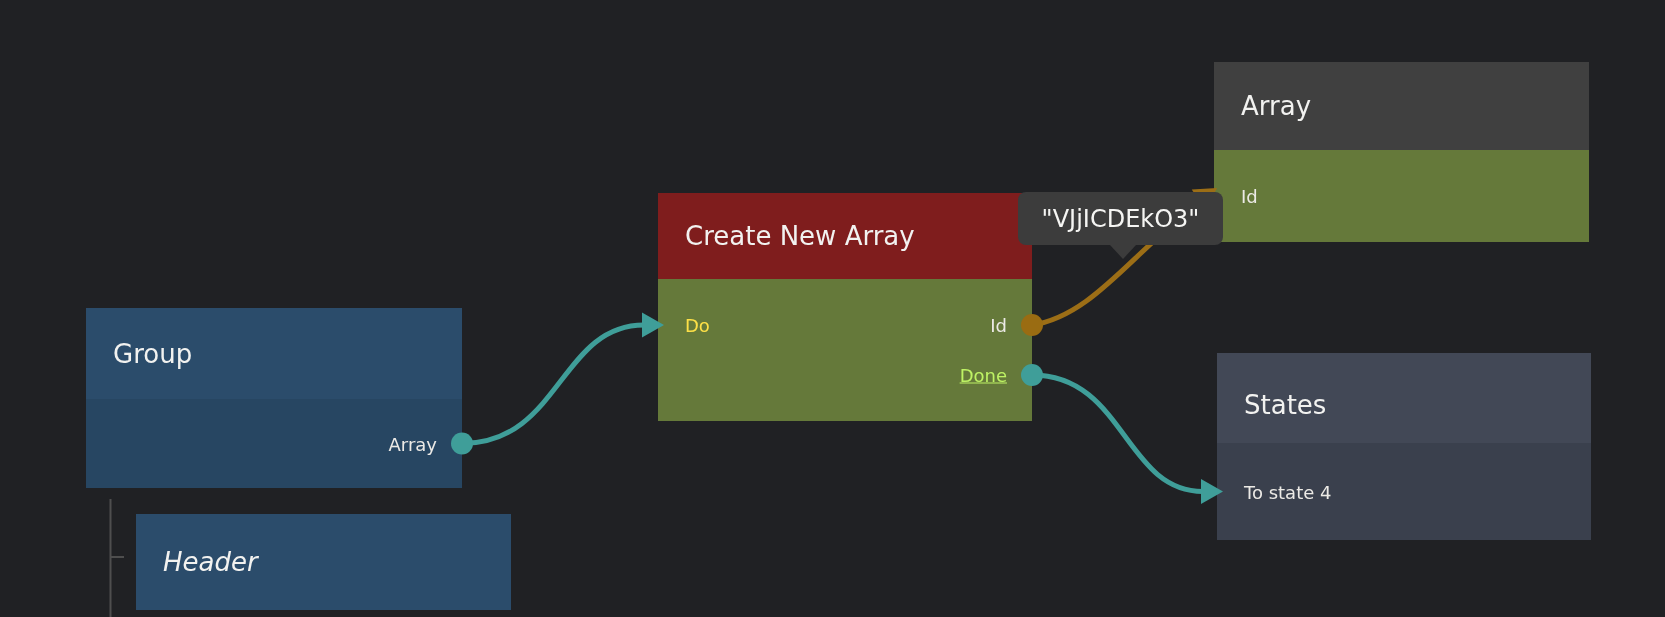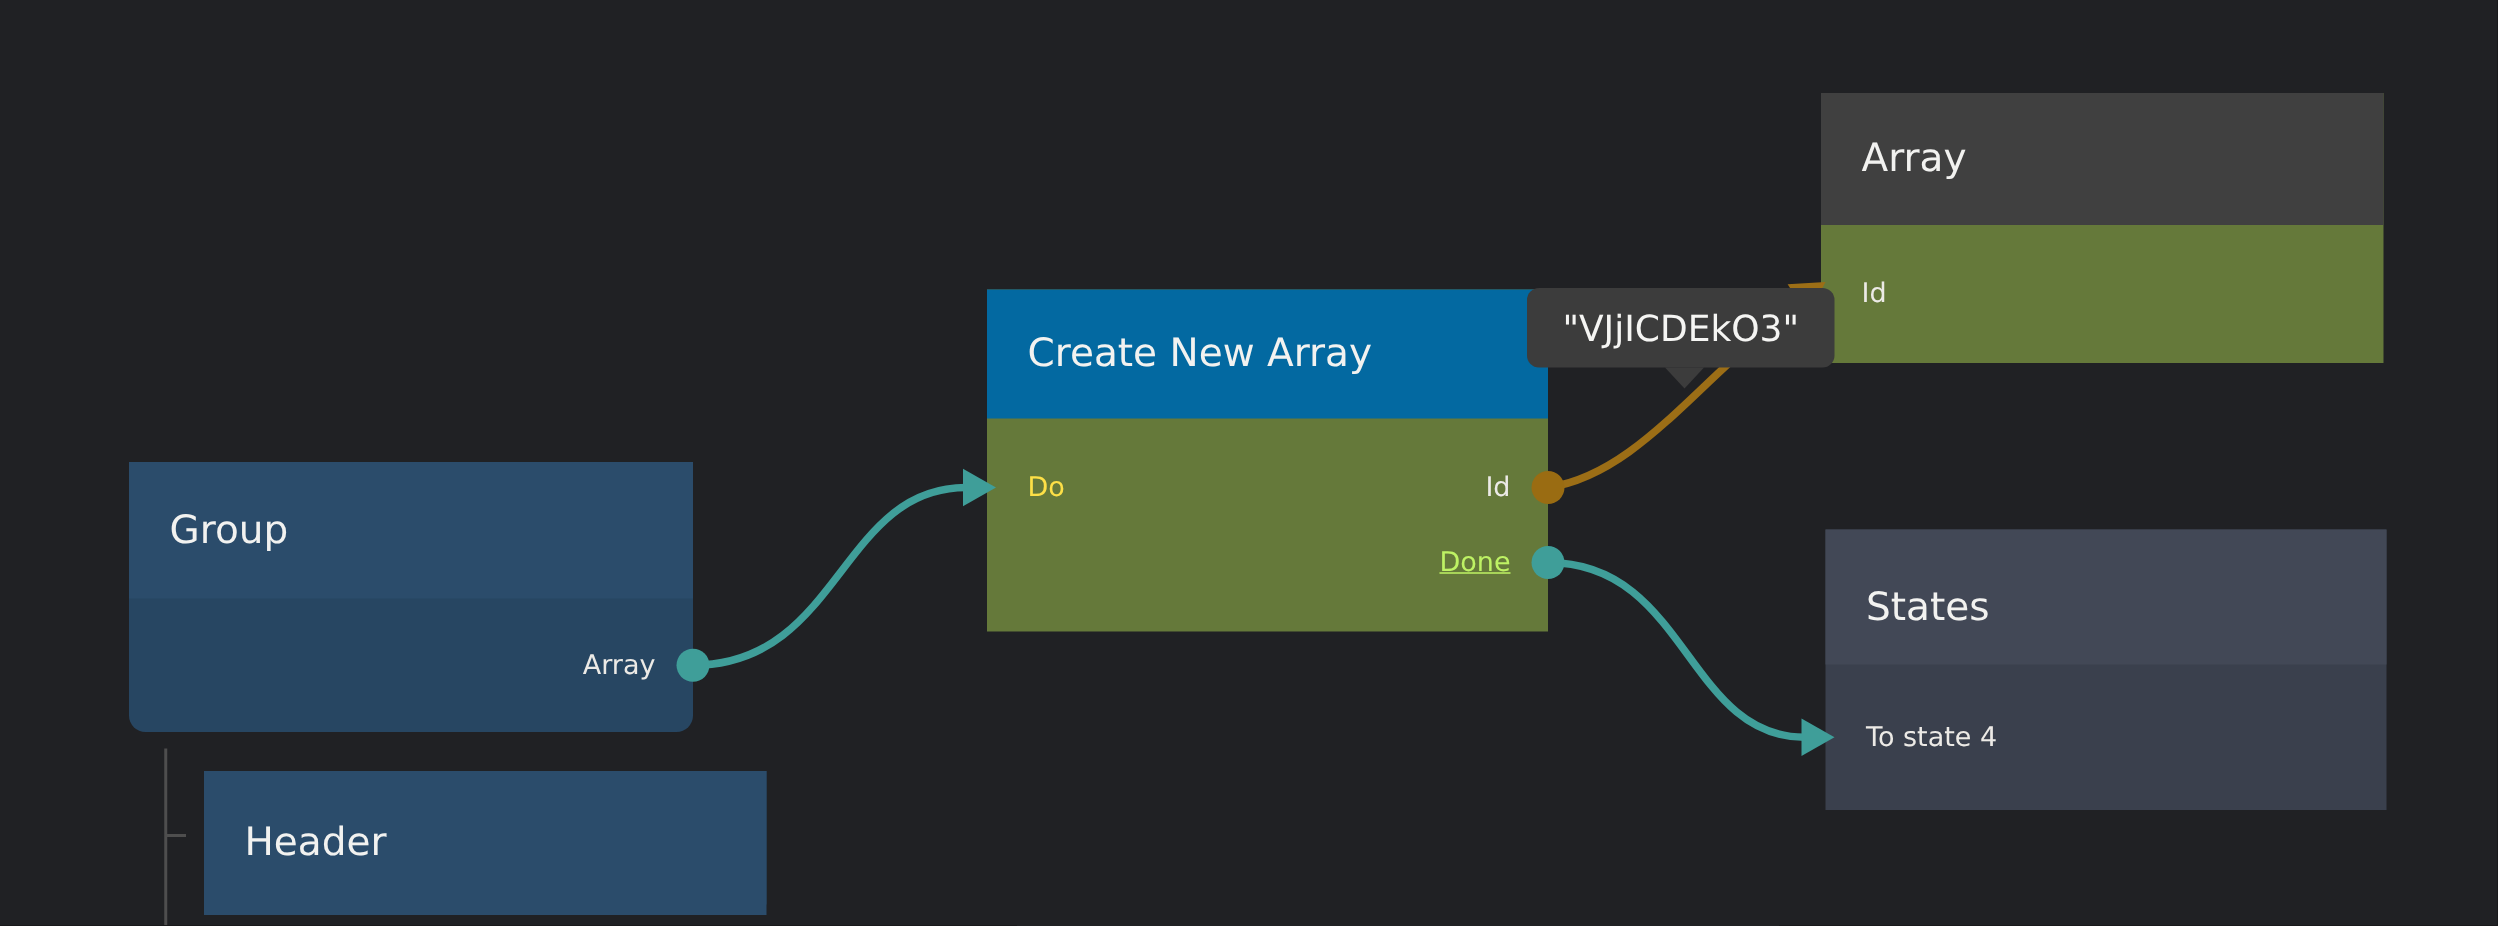--- a/index.html
+++ b/index.html
@@ -48,33 +48,33 @@
     width:0;height:0;
     border-left:13px solid transparent;
     border-right:13px solid transparent;
     border-top:14px solid #3c3c3c;
   }
 </style>
 </head>
 <body>
 
 <div class="canvas" id="canvas" style="background: rgb(32, 33, 36);">
-    <div class="node" style="left: 86px; top: 308px; width: 376px; height: 180px; background: rgb(39, 70, 98); border-radius: 11px;">
+    <div class="node" style="left: 86px; top: 308px; width: 376px; height: 180px; background: rgb(39, 70, 98);">
       <div class="node-header" style="height: 91px; background: rgb(43, 76, 107);">
         <span class="node-title" style="color: rgb(242, 242, 240);">Group</span>
       </div>
       <span class="port-label out" style="top: 135.5px; color: rgb(236, 234, 230);">Array</span>
     </div>
     <div class="node" style="left: 136px; top: 514px; width: 375px; height: 89px; background: rgb(39, 70, 98);">
-      <div class="node-header" style="height: 96px; background: rgb(43, 76, 107);">
+      <div class="node-header" style="height: 96px; background: rgb(43, 76, 107); font-style: italic;">
         <span class="node-title" style="color: rgb(242, 242, 240);">Header</span>
       </div>
     </div>
     <div class="node" style="left: 658px; top: 193px; width: 374px; height: 228px; background: rgb(101, 121, 58);">
-      <div class="node-header" style="height: 86px; background: #0369a1;">
+      <div class="node-header" style="height: 86px; background: #7f1d1d;">
         <span class="node-title" style="color: rgb(242, 242, 240);">Create New Array</span>
       </div>
       <span class="port-label in" style="top: 132px; color: #fde047;">Do</span>
       <span class="port-label out" style="top: 132px; color: rgb(236, 234, 230);">Id</span>
       <span class="port-label out" style="top: 182px; color: #bef264; text-decoration: underline;">Done</span>
     </div>
     <div class="node" style="left: 1214px; top: 62px; width: 375px; height: 180px; background: rgb(101, 121, 58);">
       <div class="node-header" style="height: 88px; background: #404040;">
         <span class="node-title" style="color: rgb(242, 242, 240);">Array</span>
       </div>

